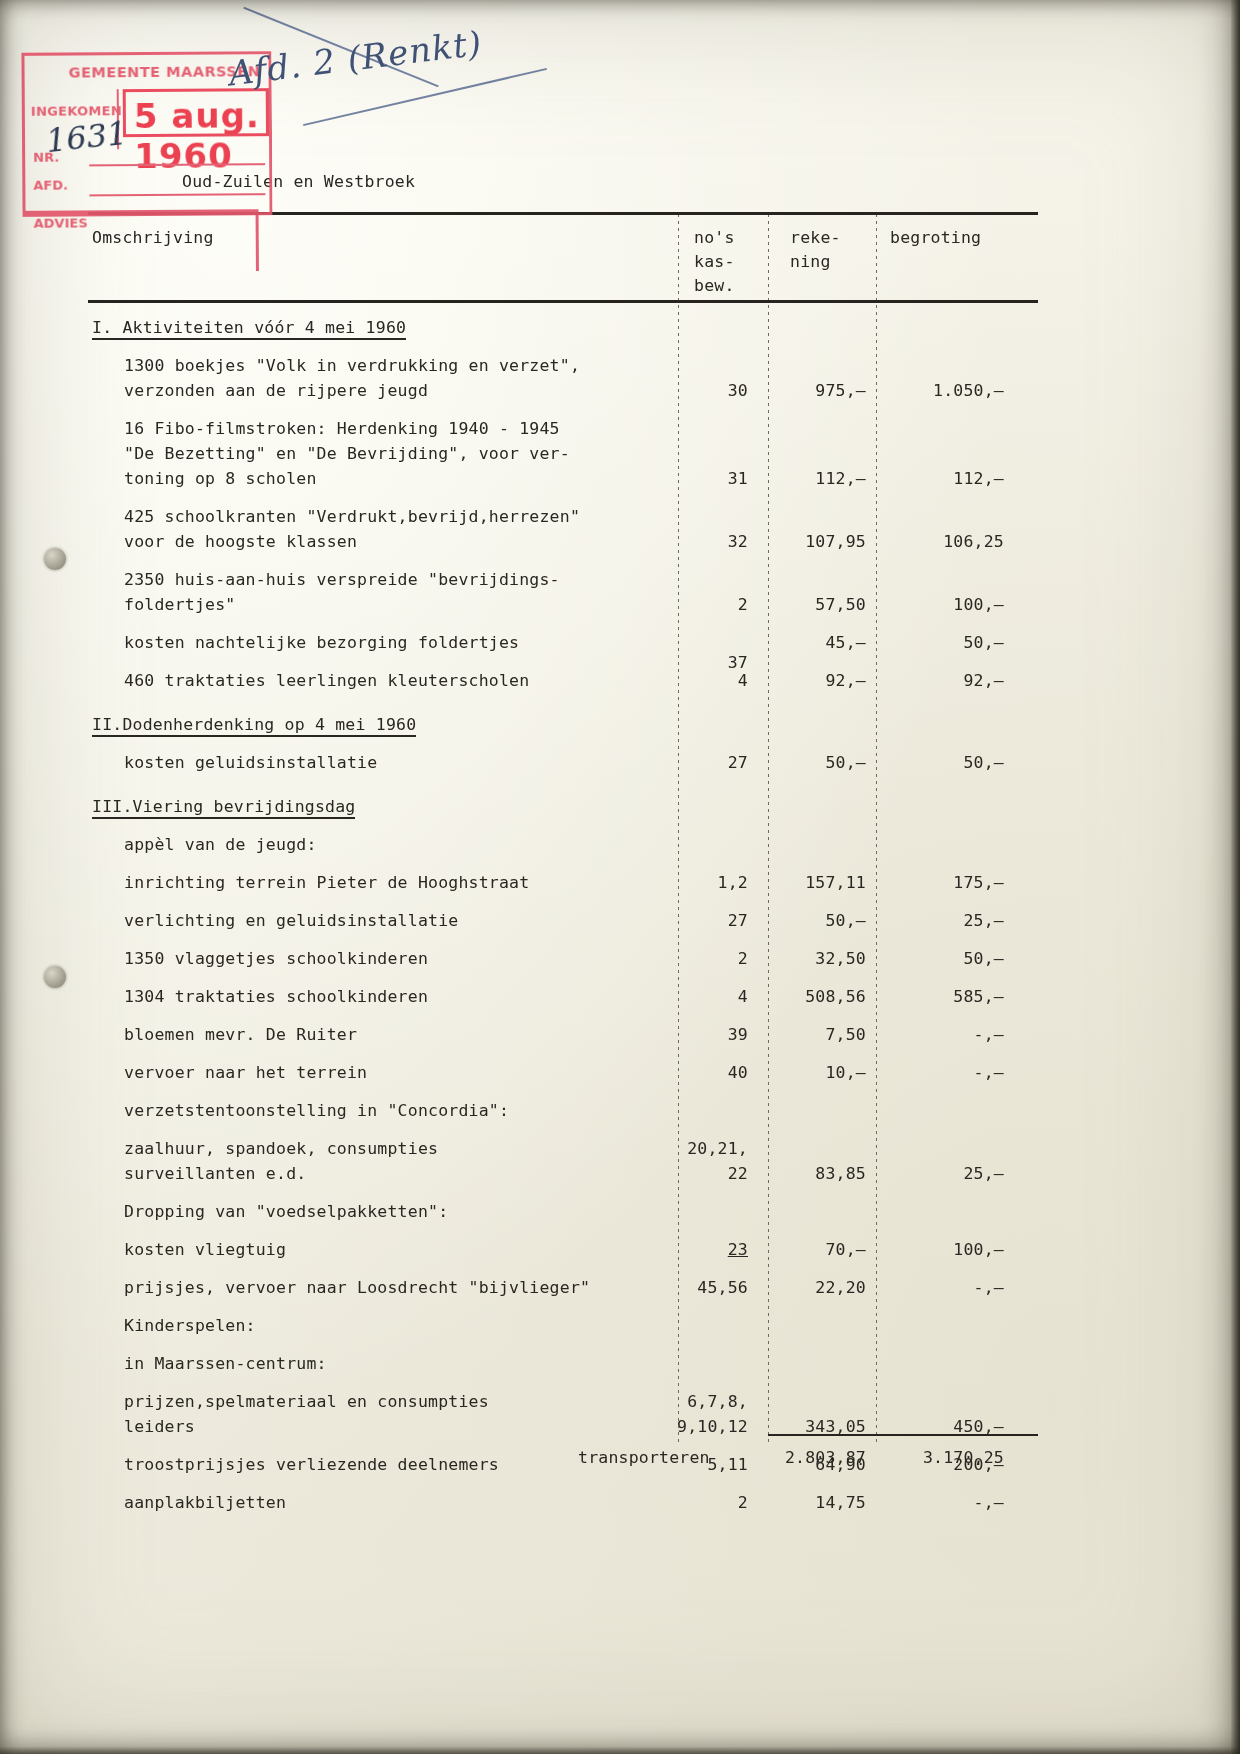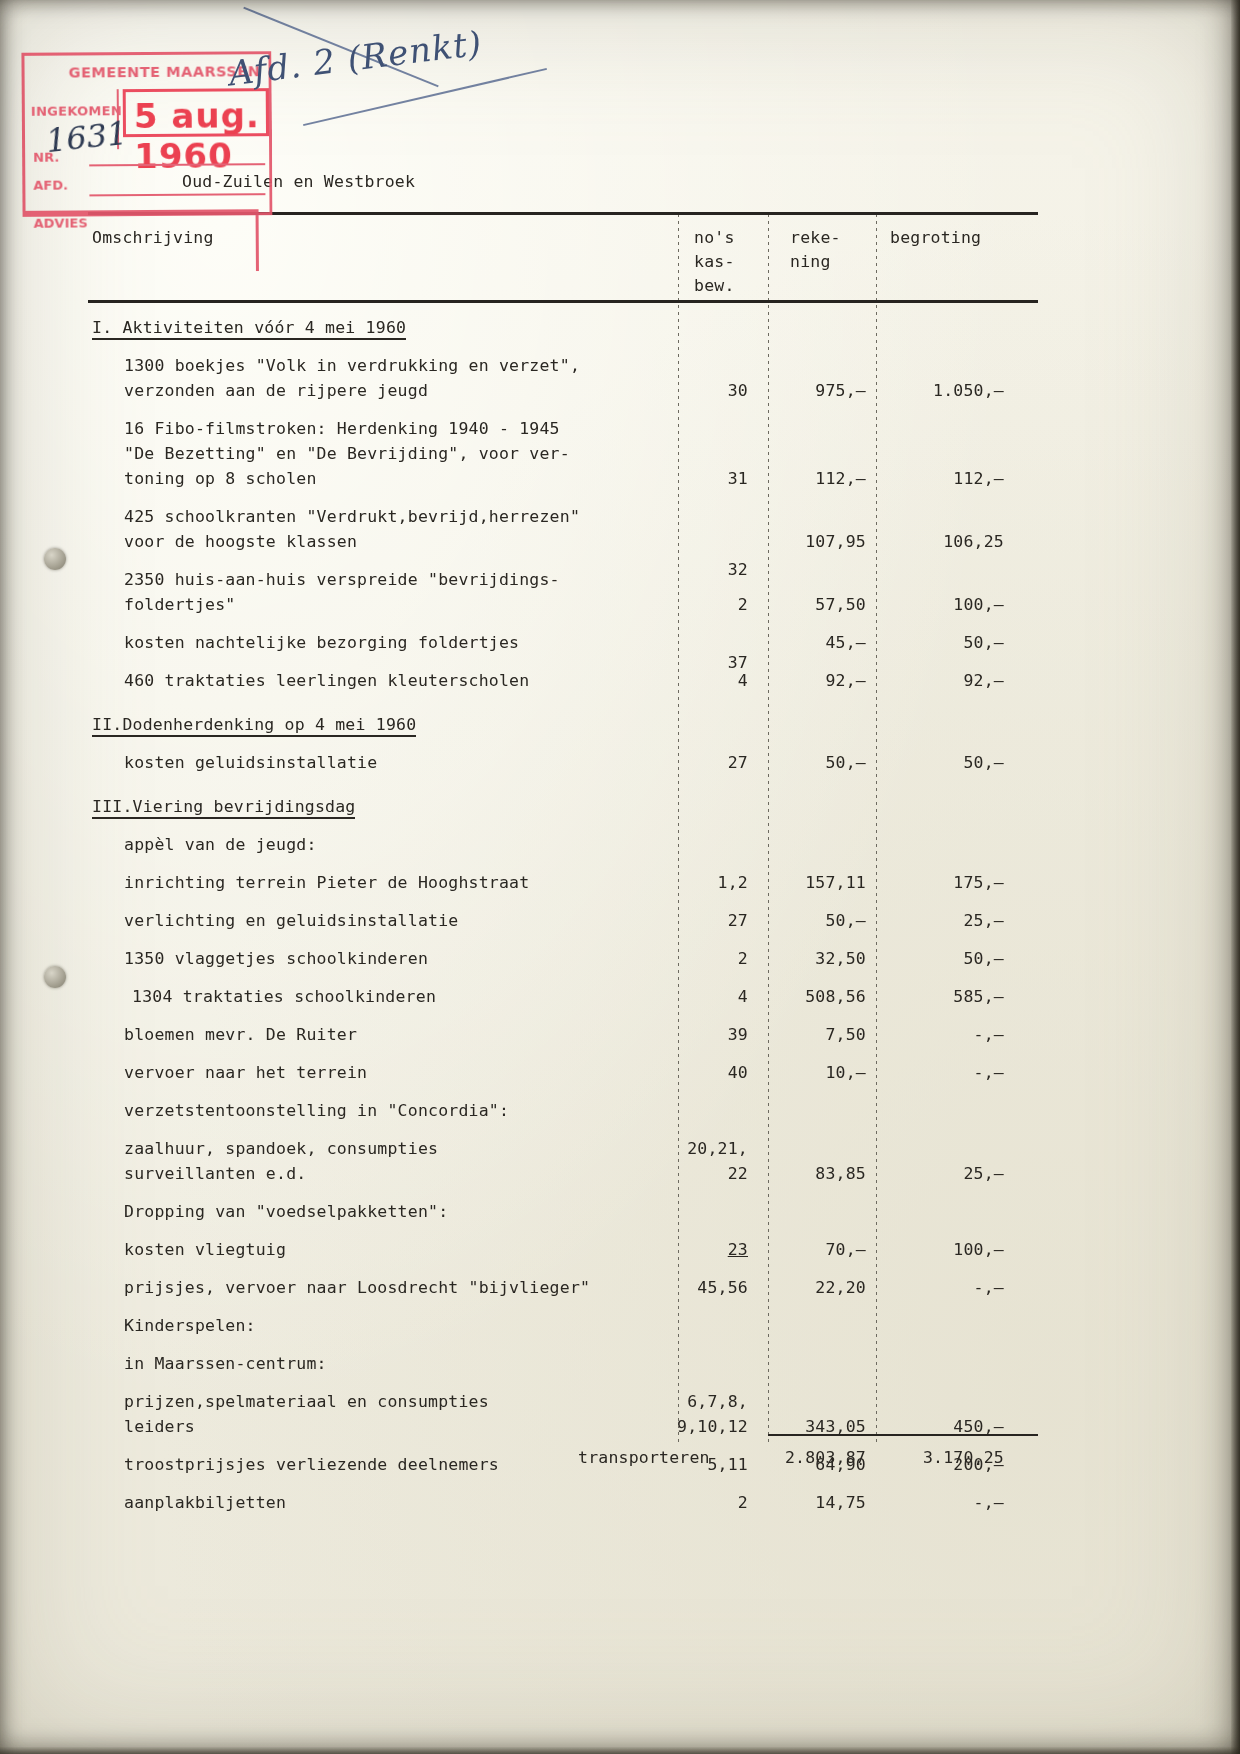--- a/index.html
+++ b/index.html
@@ -130,21 +130,21 @@
       <div class="t num" style="left:660px;top:381px;width:206px;">975,—</div>
       <div class="t num" style="left:886px;top:381px;width:118px;">1.050,—</div>
       <div class="t" style="left:124px;top:419px;">16 Fibo-filmstroken: Herdenking 1940 - 1945</div>
       <div class="t" style="left:124px;top:444px;">"De Bezetting" en "De Bevrijding", voor ver-</div>
       <div class="t" style="left:124px;top:469px;">toning op 8 scholen</div>
       <div class="t num" style="left:660px;top:469px;width:88px;">31</div>
       <div class="t num" style="left:660px;top:469px;width:206px;">112,—</div>
       <div class="t num" style="left:886px;top:469px;width:118px;">112,—</div>
       <div class="t" style="left:124px;top:507px;">425 schoolkranten "Verdrukt,bevrijd,herrezen"</div>
       <div class="t" style="left:124px;top:532px;">voor de hoogste klassen</div>
-      <div class="t num" style="left:660px;top:560px;width:88px;">32</div>
+      <div class="t num" style="left:660px;top:532px;width:88px;">32</div>
       <div class="t num" style="left:660px;top:532px;width:206px;">107,95</div>
       <div class="t num" style="left:886px;top:532px;width:118px;">106,25</div>
       <div class="t" style="left:124px;top:570px;">2350 huis-aan-huis verspreide "bevrijdings-</div>
       <div class="t" style="left:124px;top:595px;">foldertjes"</div>
       <div class="t num" style="left:660px;top:595px;width:88px;">2</div>
       <div class="t num" style="left:660px;top:595px;width:206px;">57,50</div>
       <div class="t num" style="left:886px;top:595px;width:118px;">100,—</div>
       <div class="t" style="left:124px;top:633px;">kosten nachtelijke bezorging foldertjes</div>
       <div class="t num" style="left:660px;top:633px;width:88px;margin-top:20px;">37</div>
       <div class="t num" style="left:660px;top:633px;width:206px;">45,—</div>
@@ -165,21 +165,21 @@
       <div class="t num" style="left:660px;top:873px;width:206px;">157,11</div>
       <div class="t num" style="left:886px;top:873px;width:118px;">175,—</div>
       <div class="t" style="left:124px;top:911px;">verlichting en geluidsinstallatie</div>
       <div class="t num" style="left:660px;top:911px;width:88px;">27</div>
       <div class="t num" style="left:660px;top:911px;width:206px;">50,—</div>
       <div class="t num" style="left:886px;top:911px;width:118px;">25,—</div>
       <div class="t" style="left:124px;top:949px;">1350 vlaggetjes schoolkinderen</div>
       <div class="t num" style="left:660px;top:949px;width:88px;">2</div>
       <div class="t num" style="left:660px;top:949px;width:206px;">32,50</div>
       <div class="t num" style="left:886px;top:949px;width:118px;">50,—</div>
-      <div class="t" style="left:124px;top:987px;margin-left:8px;">1304 traktaties schoolkinderen</div>
+      <div class="t" style="left:124px;top:987px;">1304 traktaties schoolkinderen</div>
       <div class="t num" style="left:660px;top:987px;width:88px;">4</div>
       <div class="t num" style="left:660px;top:987px;width:206px;">508,56</div>
       <div class="t num" style="left:886px;top:987px;width:118px;">585,—</div>
       <div class="t" style="left:124px;top:1025px;">bloemen mevr. De Ruiter</div>
       <div class="t num" style="left:660px;top:1025px;width:88px;">39</div>
       <div class="t num" style="left:660px;top:1025px;width:206px;">7,50</div>
       <div class="t num" style="left:886px;top:1025px;width:118px;">-,—</div>
       <div class="t" style="left:124px;top:1063px;">vervoer naar het terrein</div>
       <div class="t num" style="left:660px;top:1063px;width:88px;">40</div>
       <div class="t num" style="left:660px;top:1063px;width:206px;">10,—</div>

